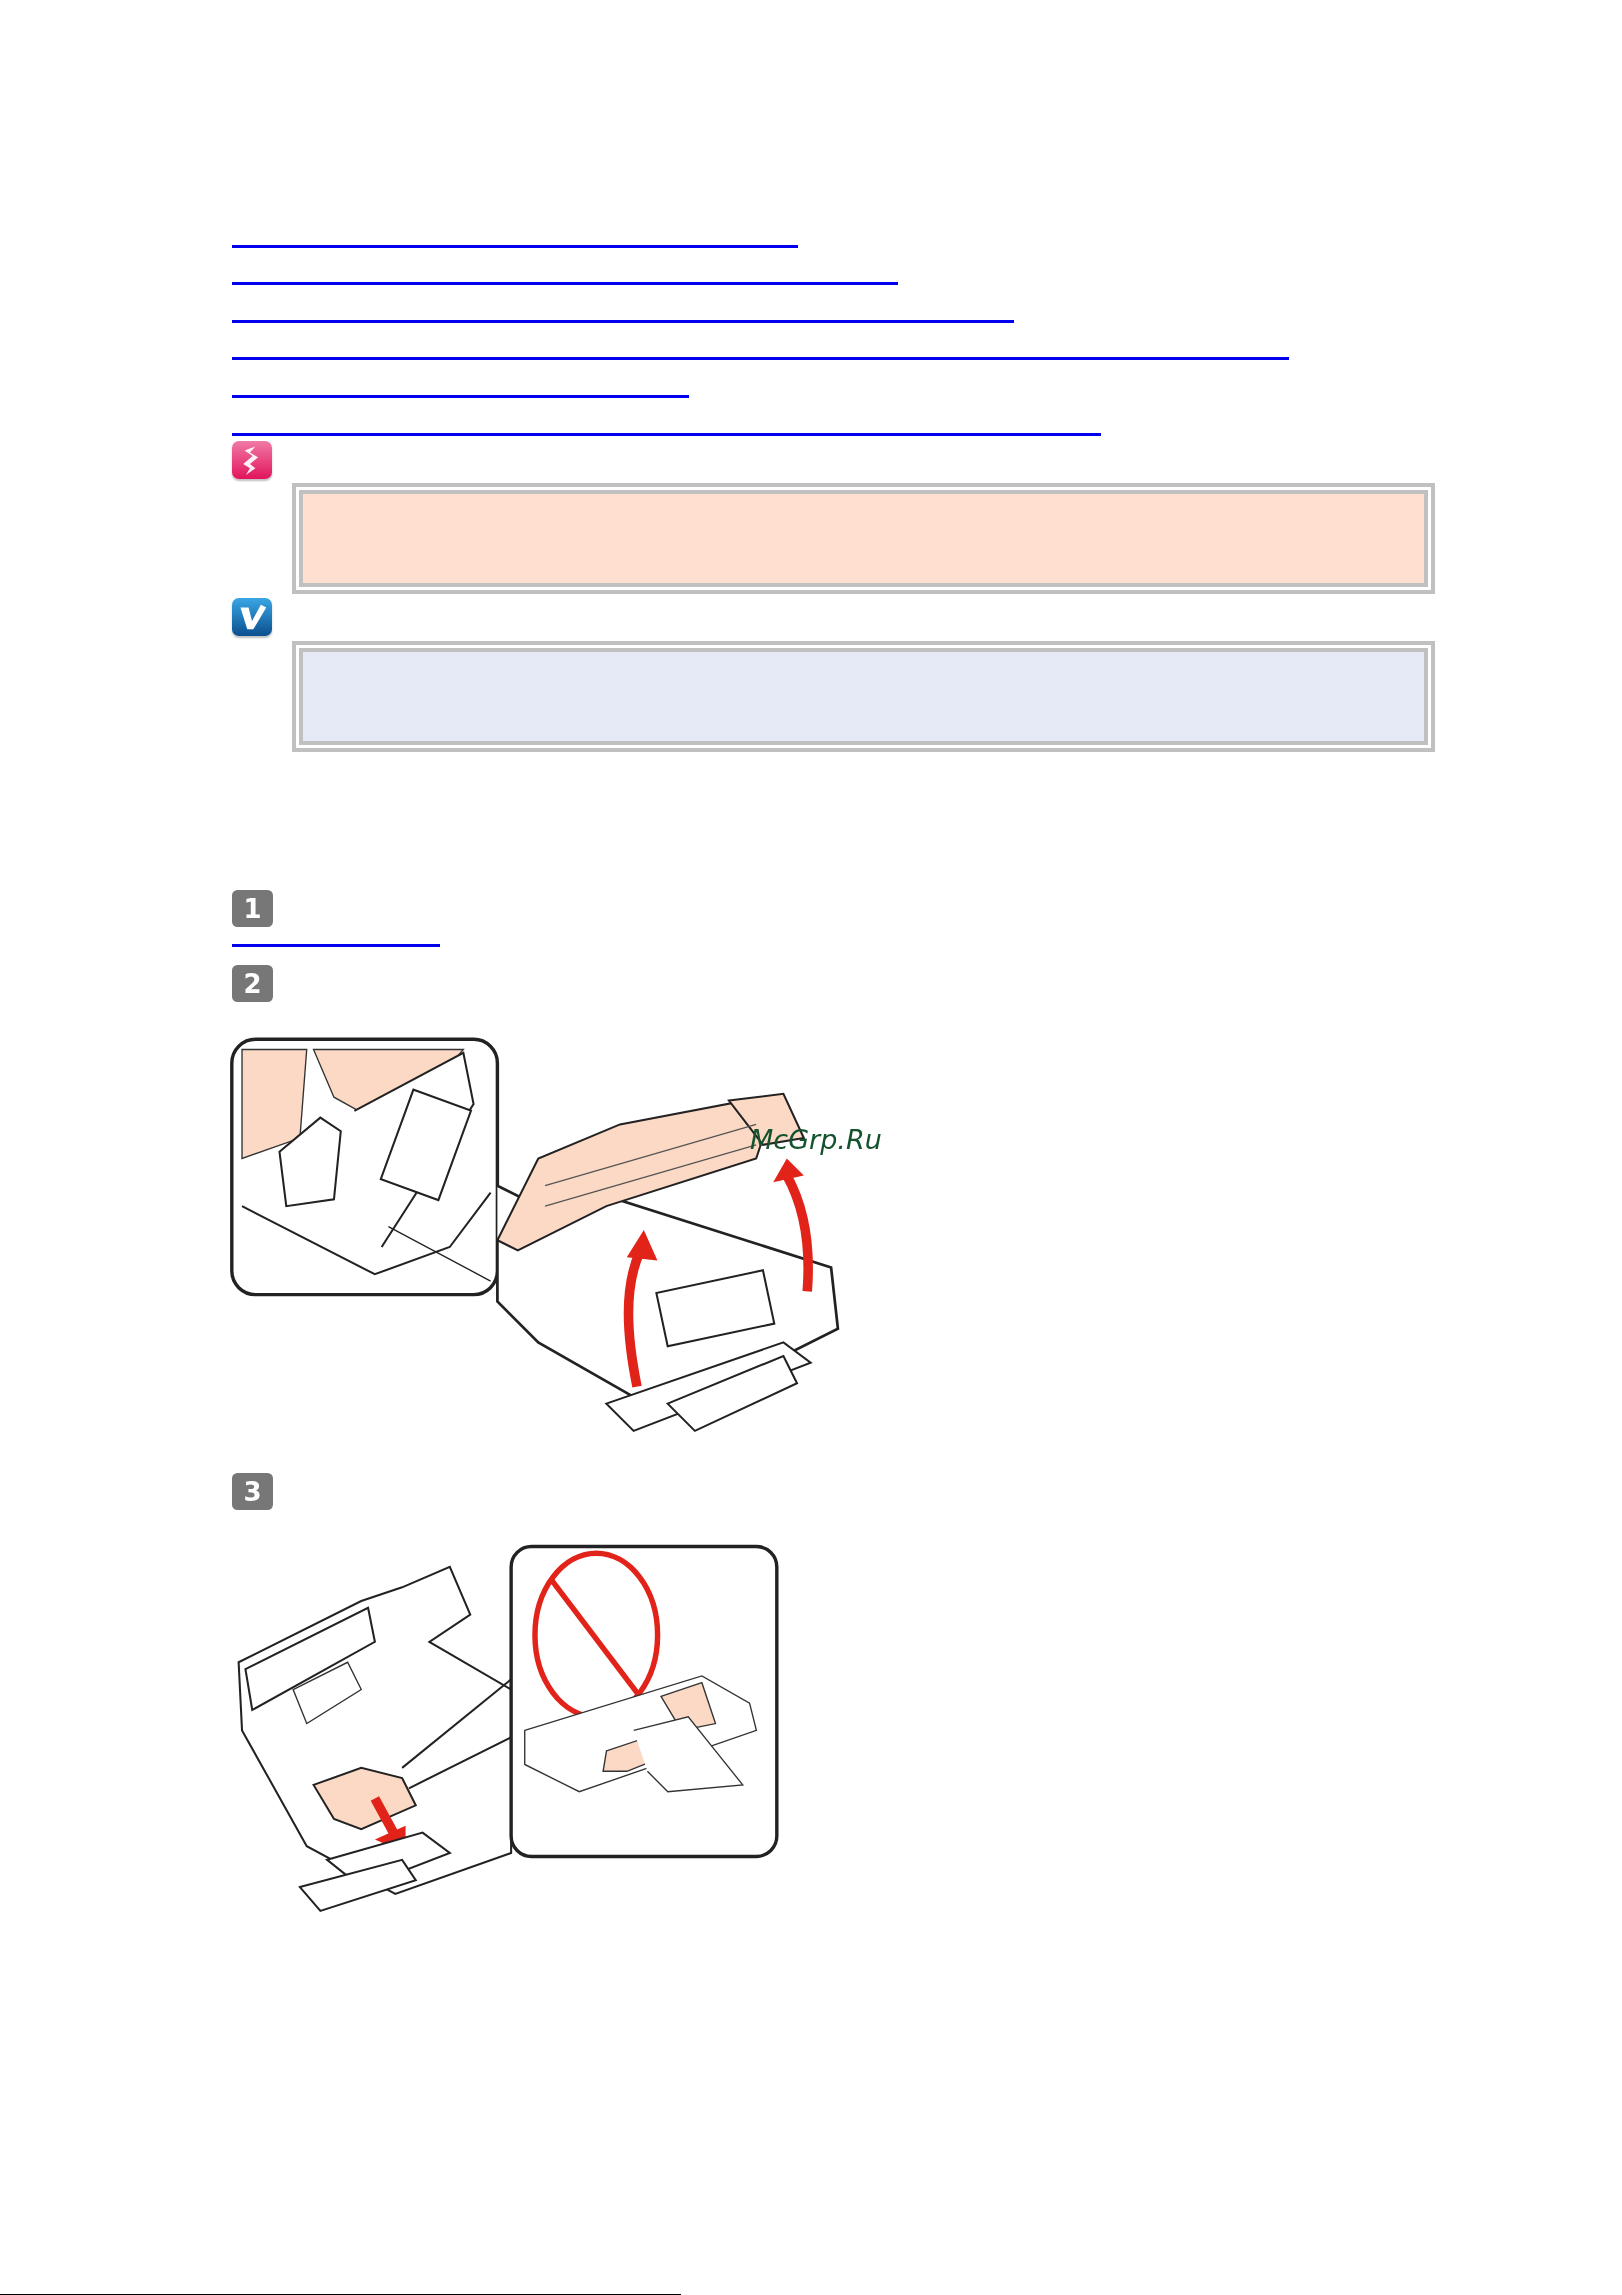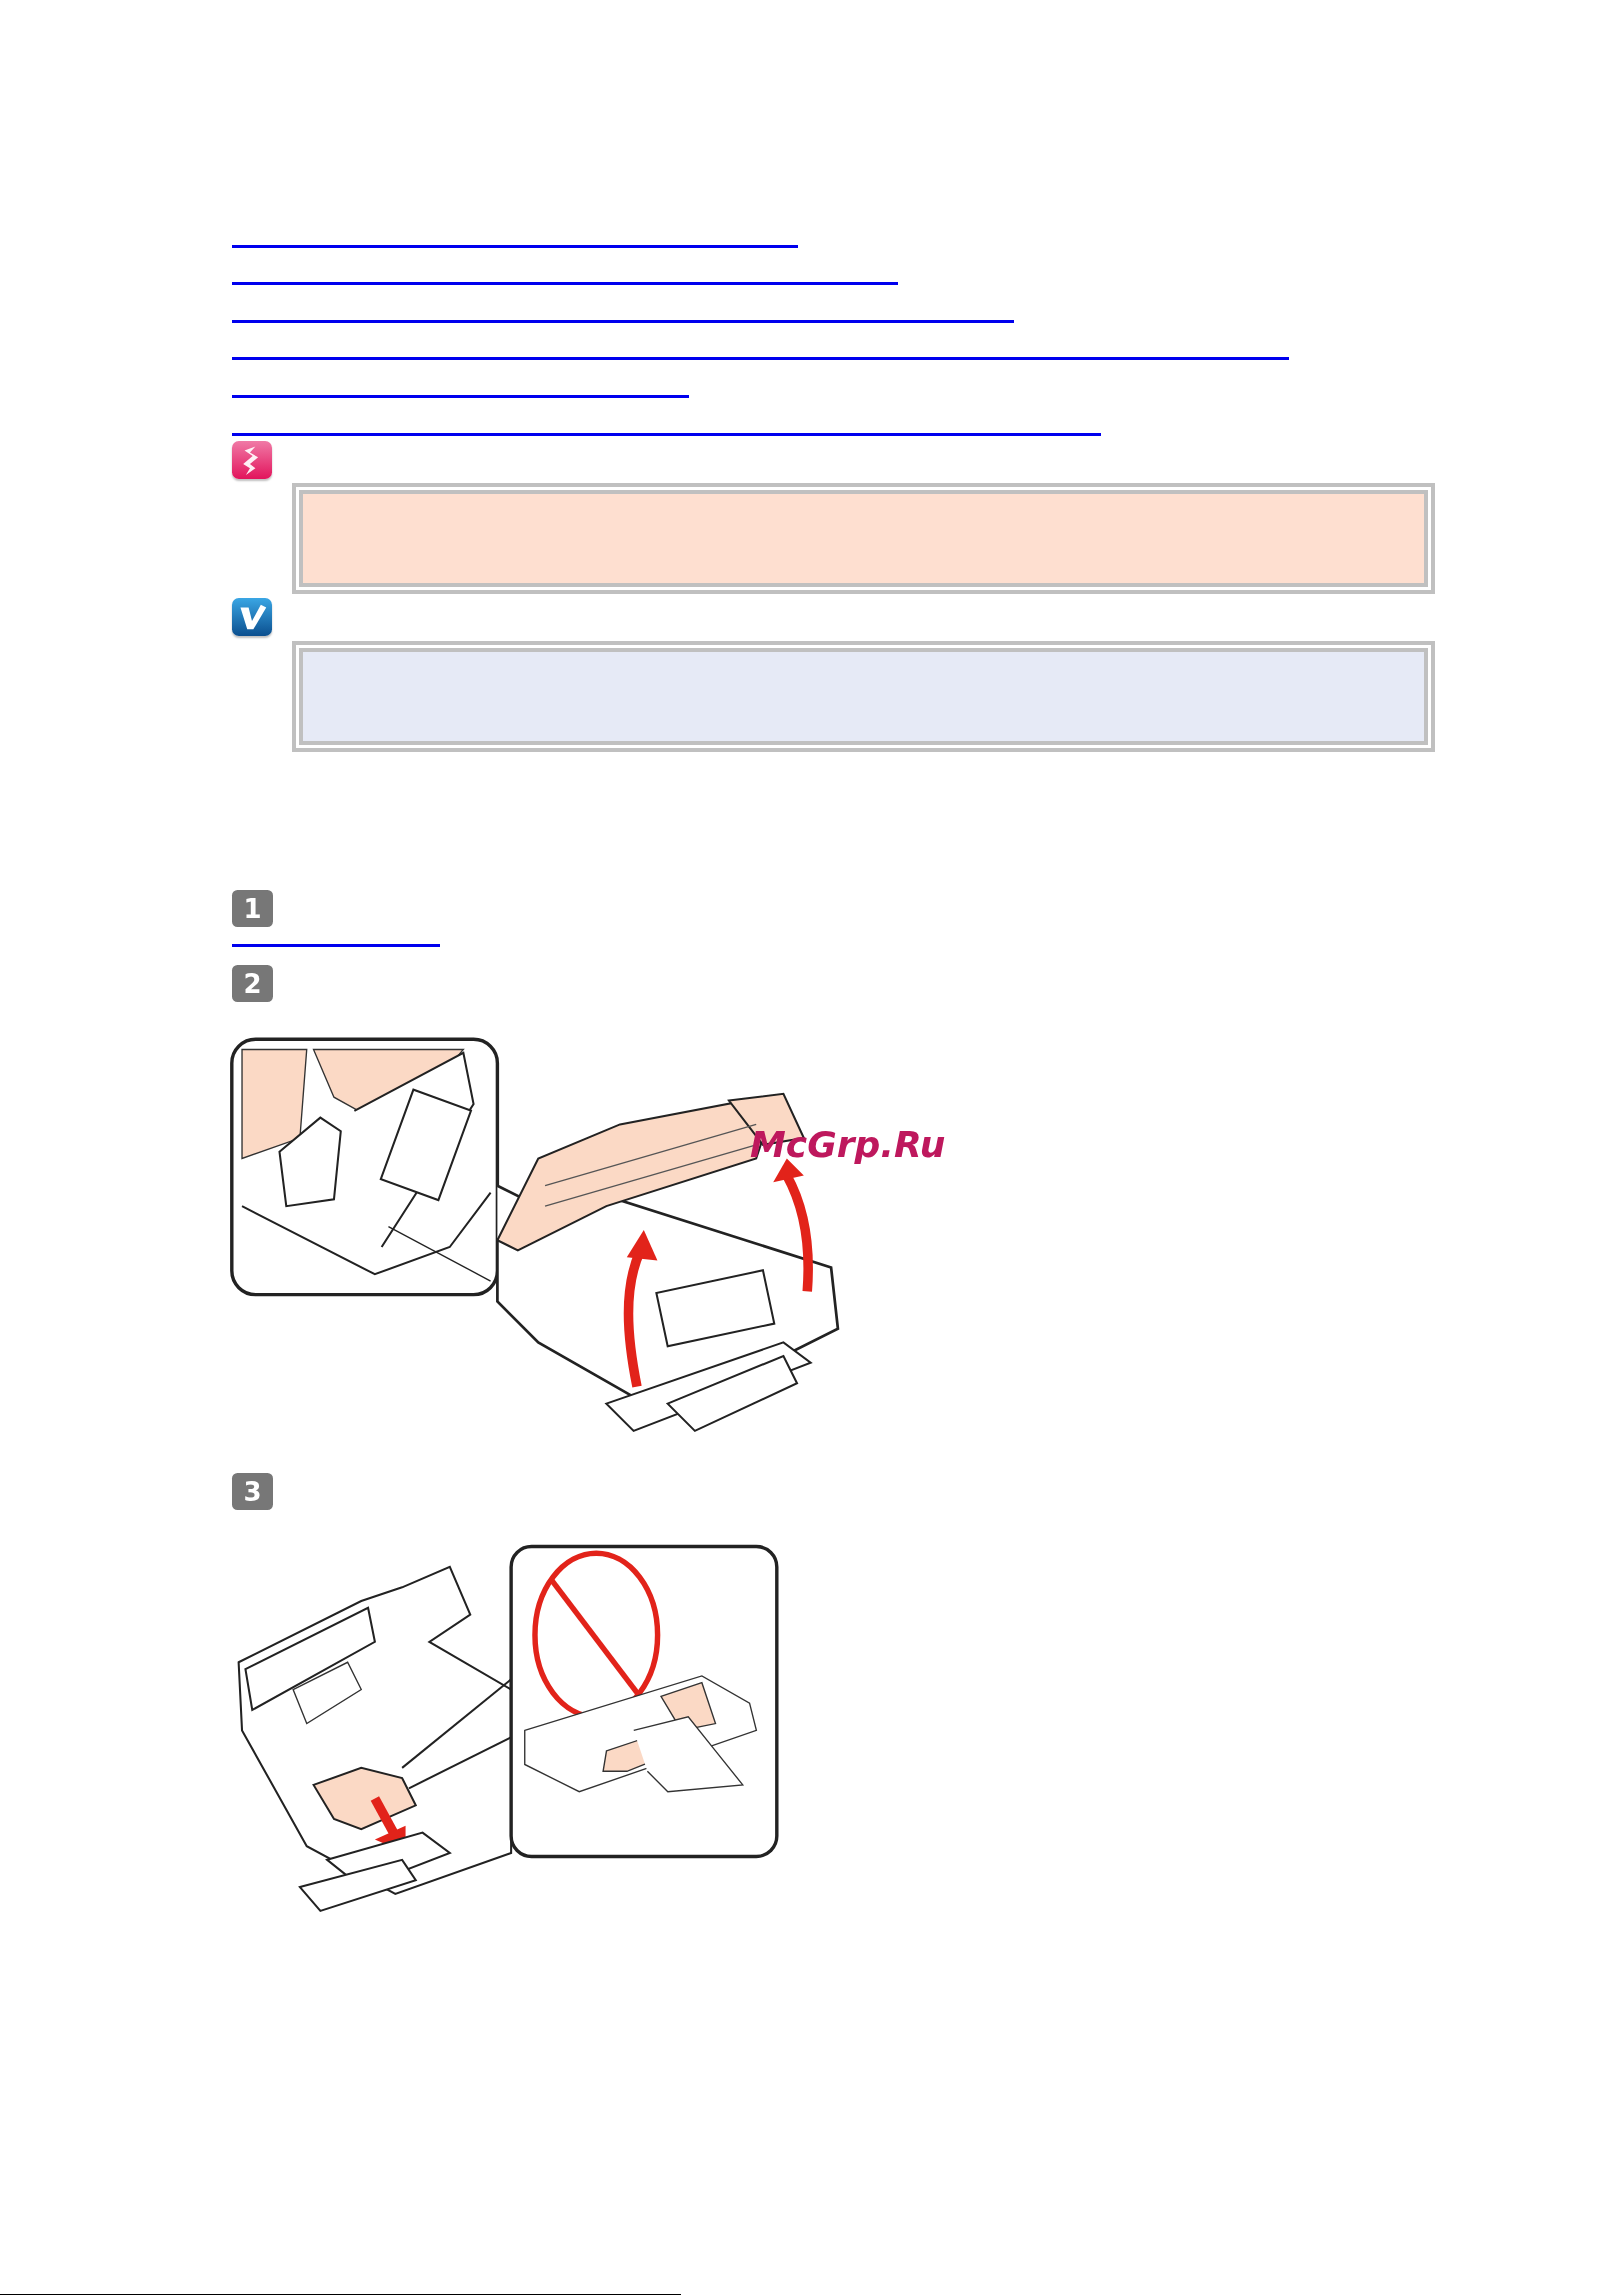--- a/index.html
+++ b/index.html
@@ -16,22 +16,22 @@
                      border: 4.1px solid #c0c0c0; }
   .caution-box { top: 483px; height: 111px; background: #ffffff; }
   .caution-box .inner { background: #fedfd0; }
   .note-box-blue { top: 641px; height: 111px; background: #ffffff; }
   .note-box-blue .inner { background: #e6eaf6; }
   .step-badge { position: absolute; left: 232px; width: 41px; height: 37px; border-radius: 5.5px;
                 background: #777777; color: #ffffff; font-weight: bold; font-size: 26px;
                 display: flex; align-items: center; justify-content: center;
                 font-family: "DejaVu Sans", sans-serif; }
   .illus { position: absolute; }
-  .watermark { position: absolute; color: #be185d; font-size: 36px; font-style: italic;
-               font-family: "DejaVu Sans", sans-serif; font-weight: bold; }
+  .watermark { position: absolute; color: #14532d; font-size: 27px; font-style: italic;
+               font-family: "DejaVu Sans", sans-serif; }
   .footer-line { position: absolute; left: 0; top: 2294px; width: 681px; height: 1.4px; background: #000; }
 </style>
 </head>
 <body>
 
 <a class="link-line" style="top:245px;width:566px;"></a>
 <a class="link-line" style="top:282px;width:666px;"></a>
 <a class="link-line" style="top:320px;width:782px;"></a>
 <a class="link-line" style="top:357px;width:1057px;"></a>
 <a class="link-line" style="top:395px;width:457px;"></a>

